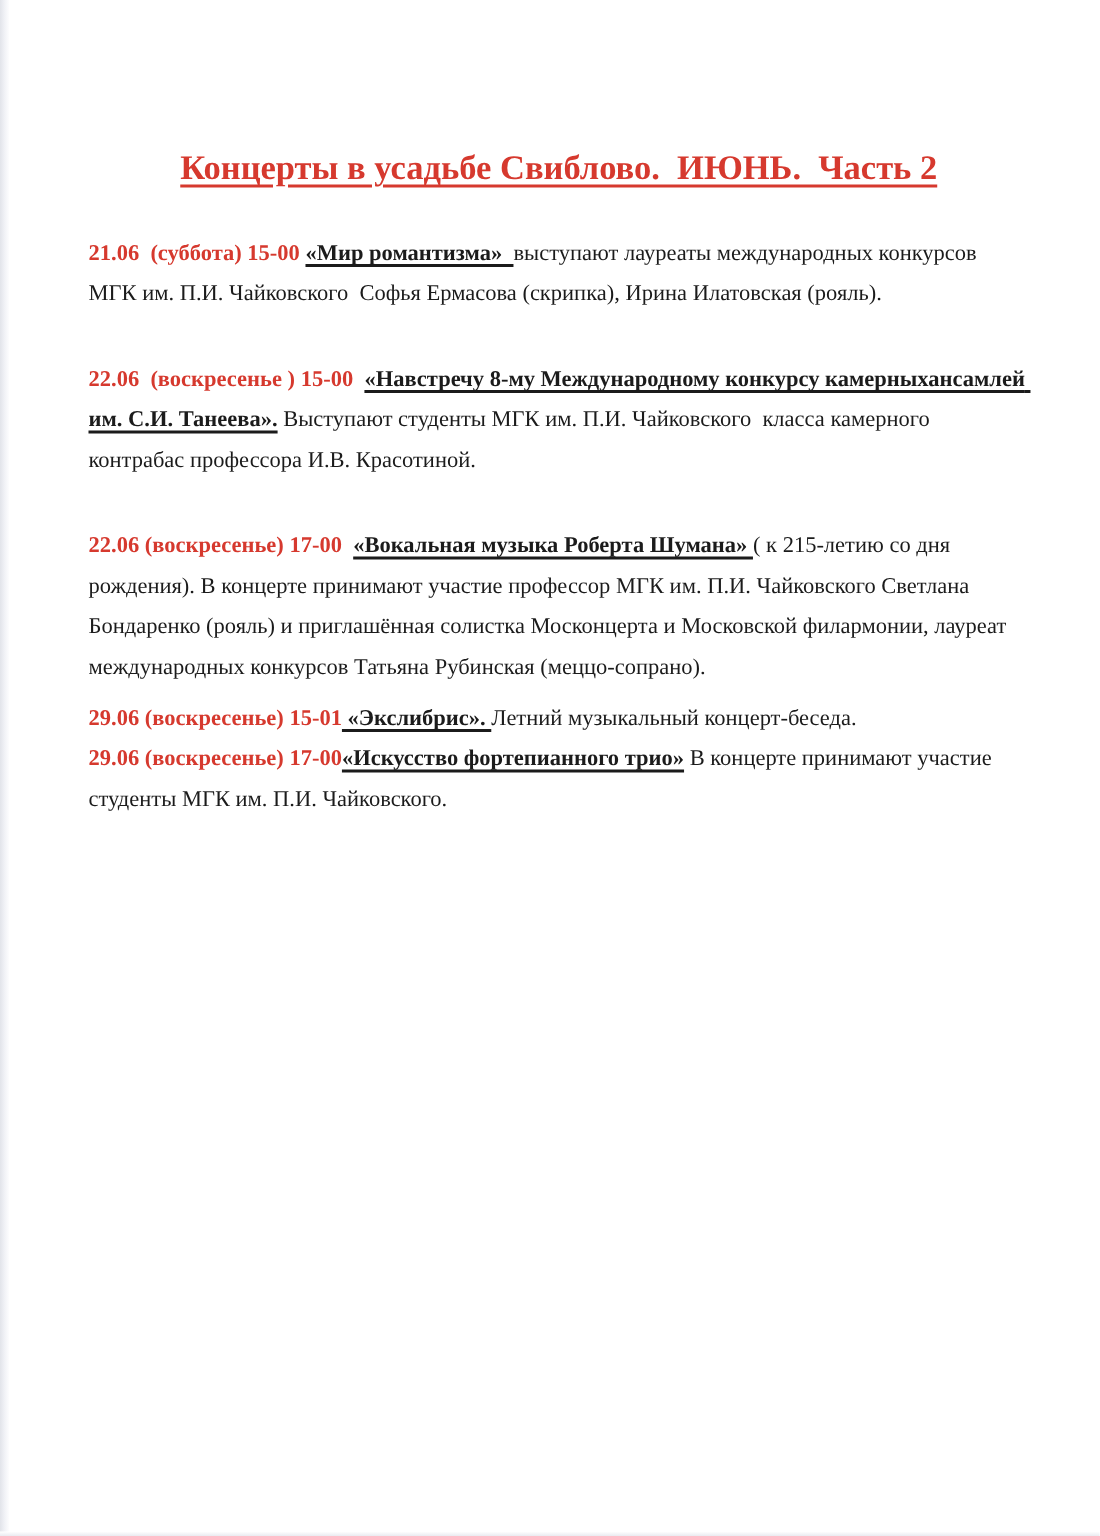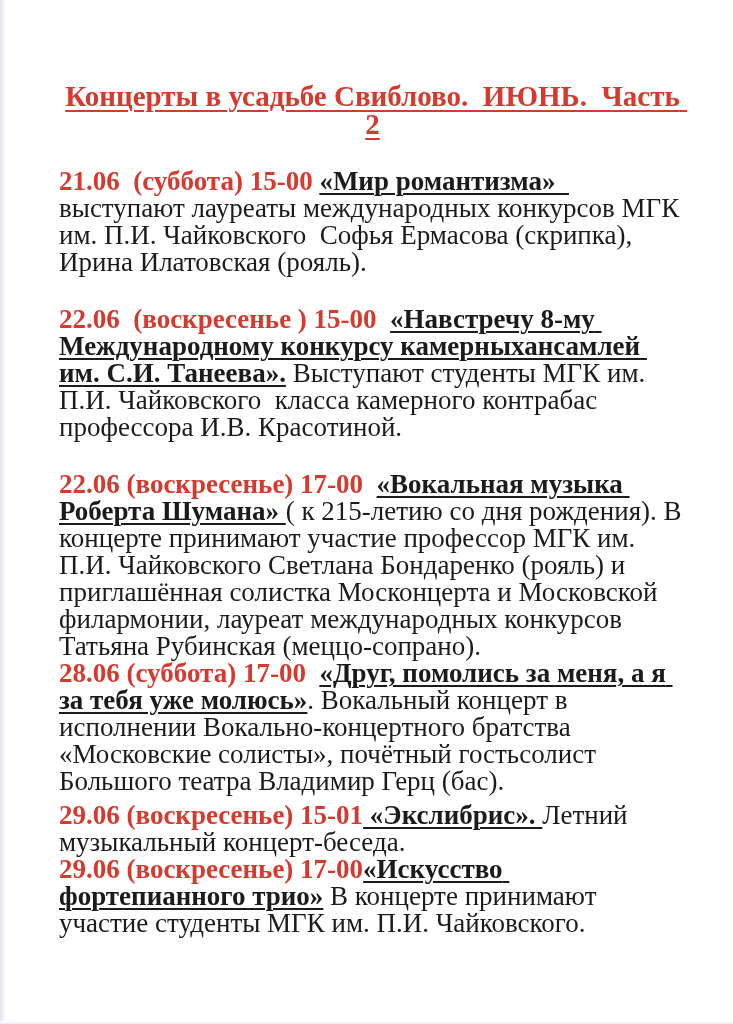--- a/index.html
+++ b/index.html
@@ -27,34 +27,34 @@
     width: 100%; height: 3px;
     background: linear-gradient(to top, #e9ebf0, #ffffff);
   }
   .doc {
     position: absolute;
     left: 59px;
     top: 82px;
     width: 627px;
   }
   .title {
-    margin: 0;
-    font-size: 29px;
+    margin: 16px;
+    font-size: 23px;
     line-height: 28px;
     font-weight: bold;
     text-align: center;
     color: var(--accent, #d6392e);
     text-decoration: underline;
     text-decoration-thickness: 2px;
     text-underline-offset: 4px;
     white-space: pre-wrap;
   }
   .event {
     margin: 30px 0 0 0;
-    font-size: 27px;
+    font-size: 15px;
     line-height: 27px;
     white-space: pre-wrap;
   }
   .event.first { margin-top: 30px; }
   .event.tight { margin-top: 0; }
   .event.small-gap { margin-top: 7px; }
   .date {
     color: var(--accent, #d6392e);
     font-weight: bold;
   }
@@ -75,18 +75,17 @@
   <h1 class="title">Концерты в усадьбе Свиблово.  ИЮНЬ.  Часть 2</h1>
 
   <p class="event first"><span class="date">21.06  (суббота) 15-00 </span><span class="heading">«Мир романтизма»  </span><span class="rest">выступают лауреаты международных конкурсов МГК им. П.И. Чайковского  Софья Ермасова (скрипка), Ирина Илатовская (рояль).</span></p>
 
 
   <p class="event"><span class="date">22.06  (воскресенье ) 15-00  </span><span class="heading">«Навстречу 8-му Международному конкурсу камерныхансамлей им. С.И. Танеева».</span><span class="rest"> Выступают студенты МГК им. П.И. Чайковского  класса камерного контрабас профессора И.В. Красотиной.</span></p>
 
   <p class="event"><span class="date">22.06 (воскресенье) 17-00  </span><span class="heading">«Вокальная музыка Роберта Шумана» </span><span class="rest">( к 215-летию со дня рождения). В концерте принимают участие профессор МГК им. П.И. Чайковского Светлана Бондаренко (рояль) и приглашённая солистка Москонцерта и Московской филармонии, лауреат международных конкурсов Татьяна Рубинская (меццо-сопрано).</span></p>
 
 
-  <p class="event tight"><span class="date">28.06 (суббота) 17-00  </span><span class="heading">«Друг, помолись за меня, а я за тебя уже молюсь»</span><span class="rest">. Вокальный концерт в исполнении Вокально-концертного братства «Московские солисты», почётный гостьсолист Большого театра Владимир Герц (бас).</span></p>
 
   <p class="event small-gap"><span class="date">29.06 (воскресенье) 15-01</span><span class="heading"> «Экслибрис». </span><span class="rest">Летний музыкальный концерт-беседа.</span></p>
 
   <p class="event tight"><span class="date">29.06 (воскресенье) 17-00</span><span class="heading">«Искусство фортепианного трио»</span><span class="rest"> В концерте принимают участие студенты МГК им. П.И. Чайковского.</span></p>
 </div>
 
 </body></html>

